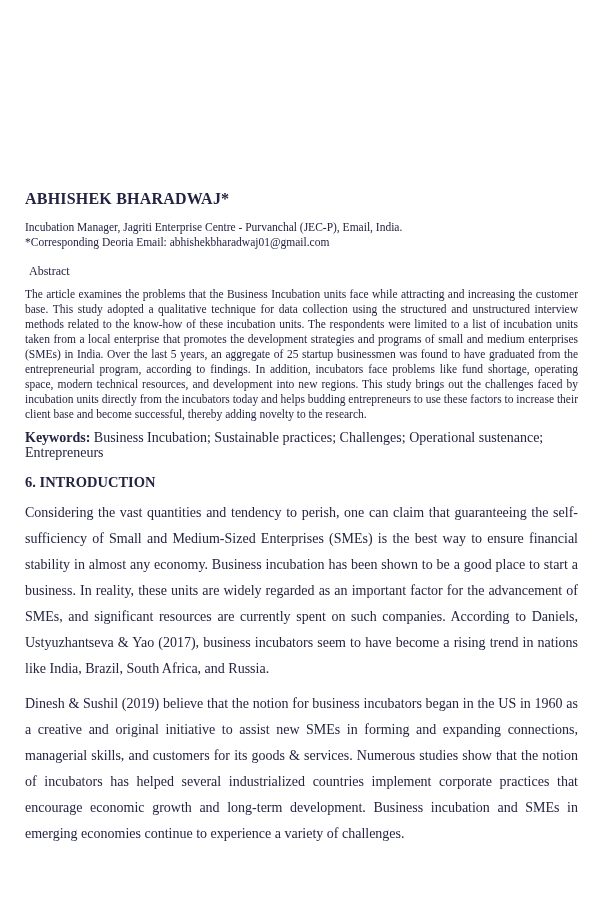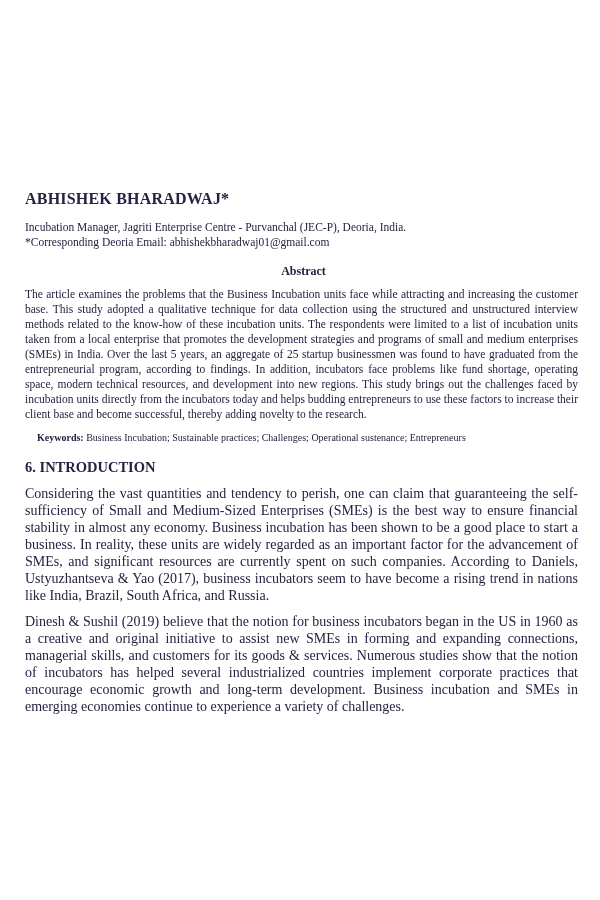--- a/index.html
+++ b/index.html
@@ -29,56 +29,55 @@
   }
   .affiliation {
     margin: 12px 0 0 0;
     font-size: 11.5px;
     line-height: 14.5px;
   }
   .affiliation span { display: block; }
   .abstract-heading {
     margin: 15px 0 0 4px;
     font-size: 12px;
-    font-weight: bold;
-    text-align: center;
+    font-weight: normal;
   }
   .abstract-body {
     margin: 8px 0 8px 0;
     font-size: 11.5px;
     line-height: 15px;
     text-align: justify;
   }
   .keywords {
-    margin: 6px 0 0 12px;
-    font-size: 10px;
+    margin: 6px 0 0 0;
+    font-size: 14px;
     line-height: 15px;
   }
   .keywords .label { font-weight: bold; }
   .section-heading {
     margin: 14px 0 0 0;
     font-size: 14.5px;
     font-weight: bold;
   }
   .body-paragraph {
     margin: 9px 0 0 0;
     font-size: 14px;
-    line-height: 17px;
+    line-height: 26px;
     text-align: justify;
   }
 </style>
 </head>
 <body>
 
 <div class="page">
 
   <h1 class="author-name">ABHISHEK BHARADWAJ*</h1>
 
   <p class="affiliation">
-    <span>Incubation Manager, Jagriti Enterprise Centre - Purvanchal (JEC-P), Deoria, India.</span>
+    <span>Incubation Manager, Jagriti Enterprise Centre - Purvanchal (JEC-P), Email, India.</span>
     <span>*Corresponding Deoria Email: abhishekbharadwaj01@gmail.com</span>
   </p>
 
   <h2 class="abstract-heading">Abstract</h2>
 
   <p class="abstract-body">The article examines the problems that the Business Incubation units face while attracting and increasing the customer base. This study adopted a qualitative technique for data collection using the structured and unstructured interview methods related to the know-how of these incubation units. The respondents were limited to a list of incubation units taken from a local enterprise that promotes the development strategies and programs of small and medium enterprises (SMEs) in India. Over the last 5 years, an aggregate of 25 startup businessmen was found to have graduated from the entrepreneurial program, according to findings. In addition, incubators face problems like fund shortage, operating space, modern technical resources, and development into new regions. This study brings out the challenges faced by incubation units directly from the incubators today and helps budding entrepreneurs to use these factors to increase their client base and become successful, thereby adding novelty to the research.</p>
 
   <p class="keywords">
     <span class="label">Keywords:</span><span> Business Incubation; Sustainable practices; Challenges; Operational sustenance; Entrepreneurs</span>
   </p>

